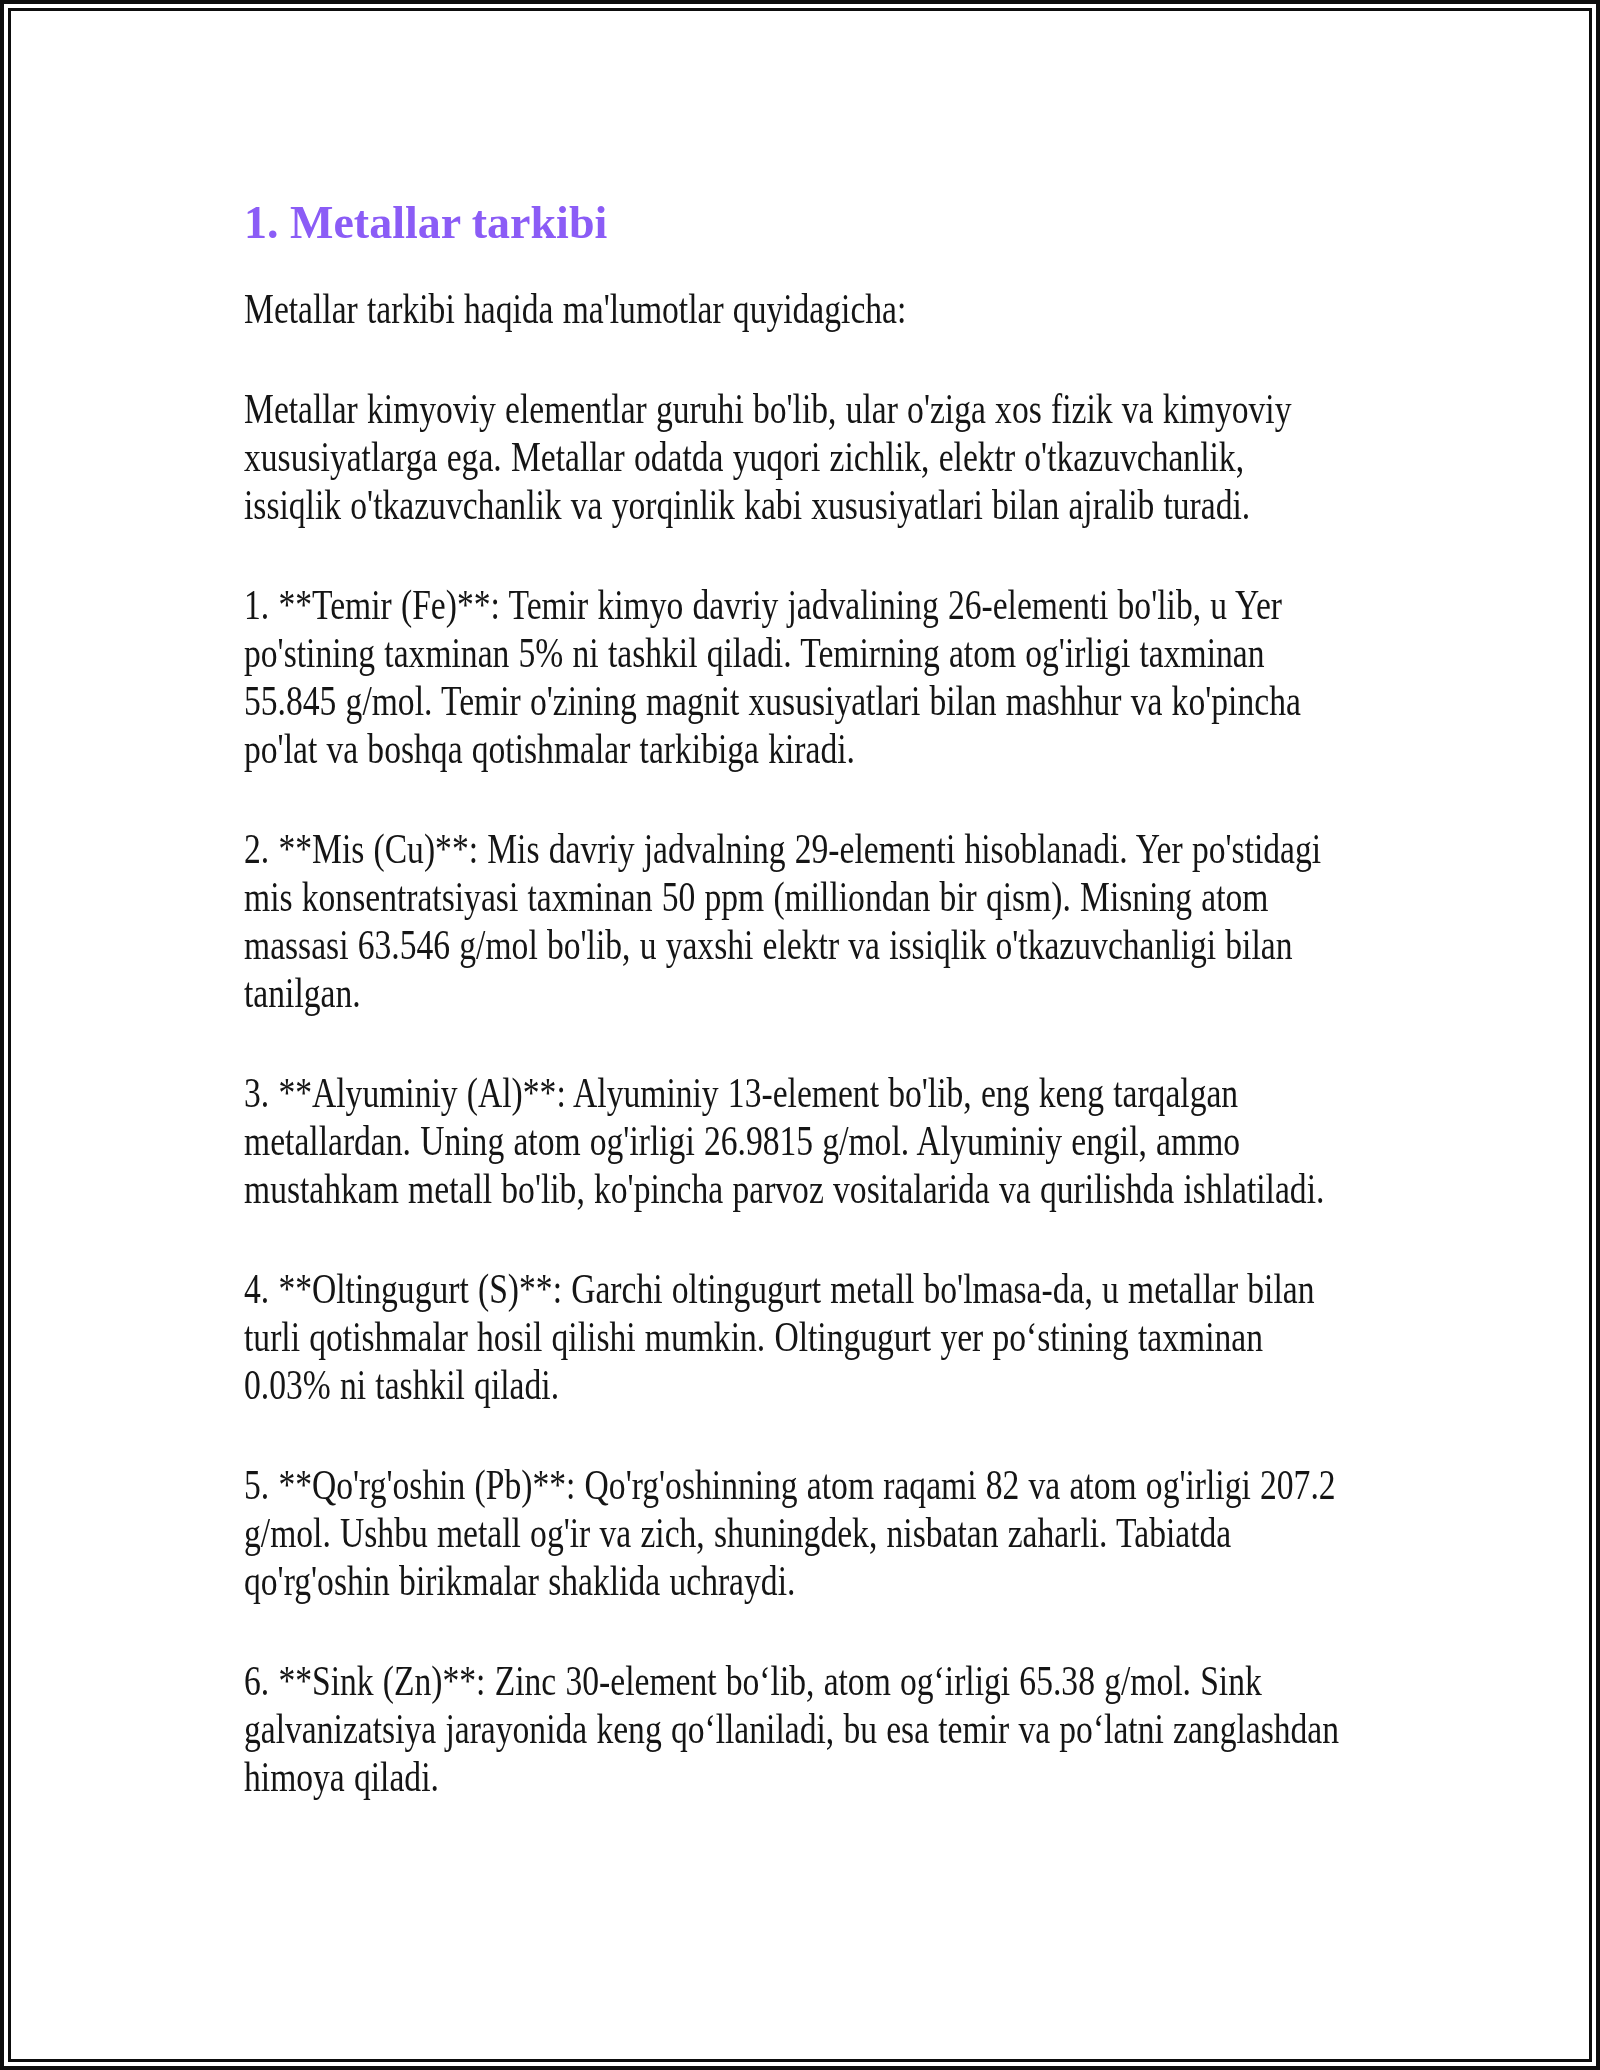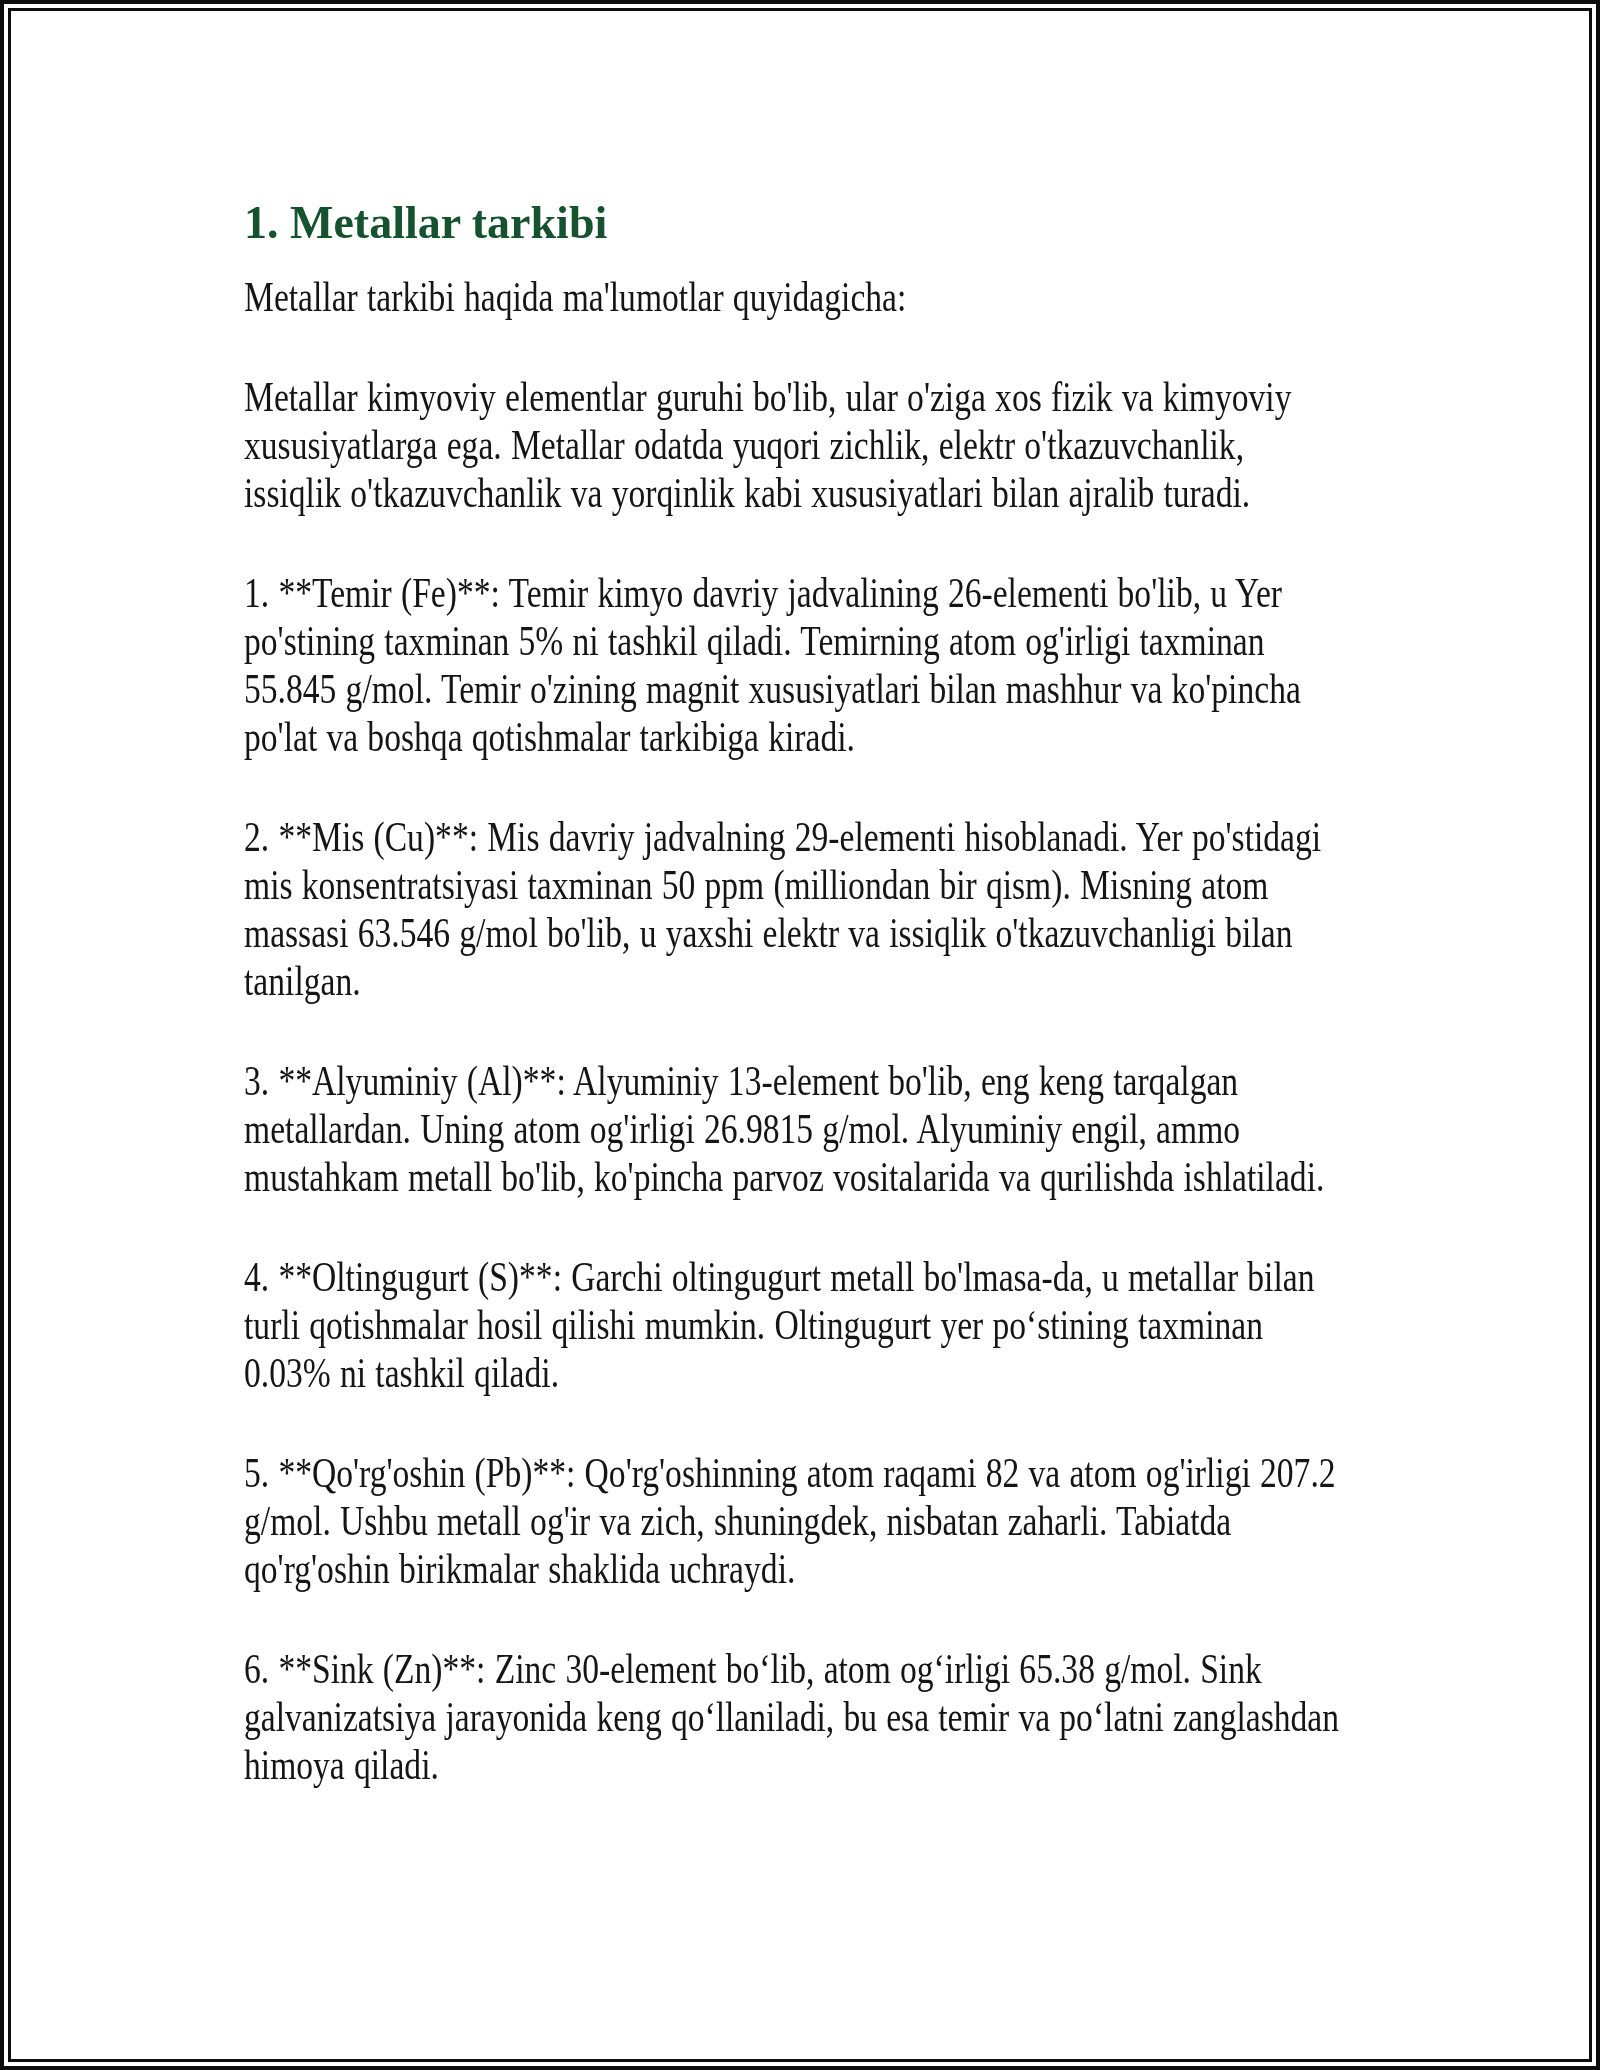--- a/index.html
+++ b/index.html
@@ -32,22 +32,22 @@
     position: absolute;
     left: 233px;
     top: 186px;
     width: 1110px;
   }
   .doc-title {
     font-family: "Liberation Serif", serif;
     font-weight: bold;
     font-size: 46px;
     line-height: 52px;
-    margin: 0 0 24px 0;
-    color: #14532d;
+    margin: 0 0 36px 0;
+    color: #8b5cf6;
     letter-spacing: 0px;
   }
   .para {
     font-family: "Liberation Serif", serif;
     font-size: 42px;
     line-height: 48px;
     margin: 0 0 52px 0;
     width: 1381px;               
     transform: scaleX(0.8);     
     transform-origin: 0 0;

